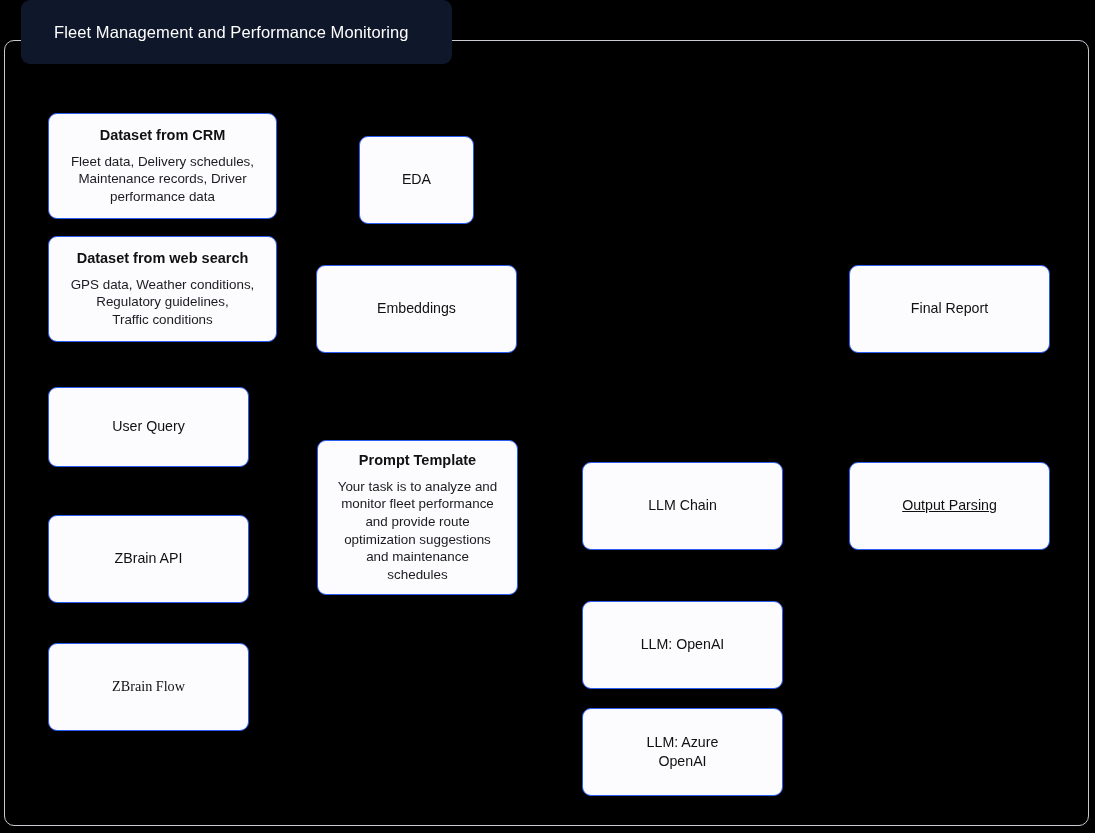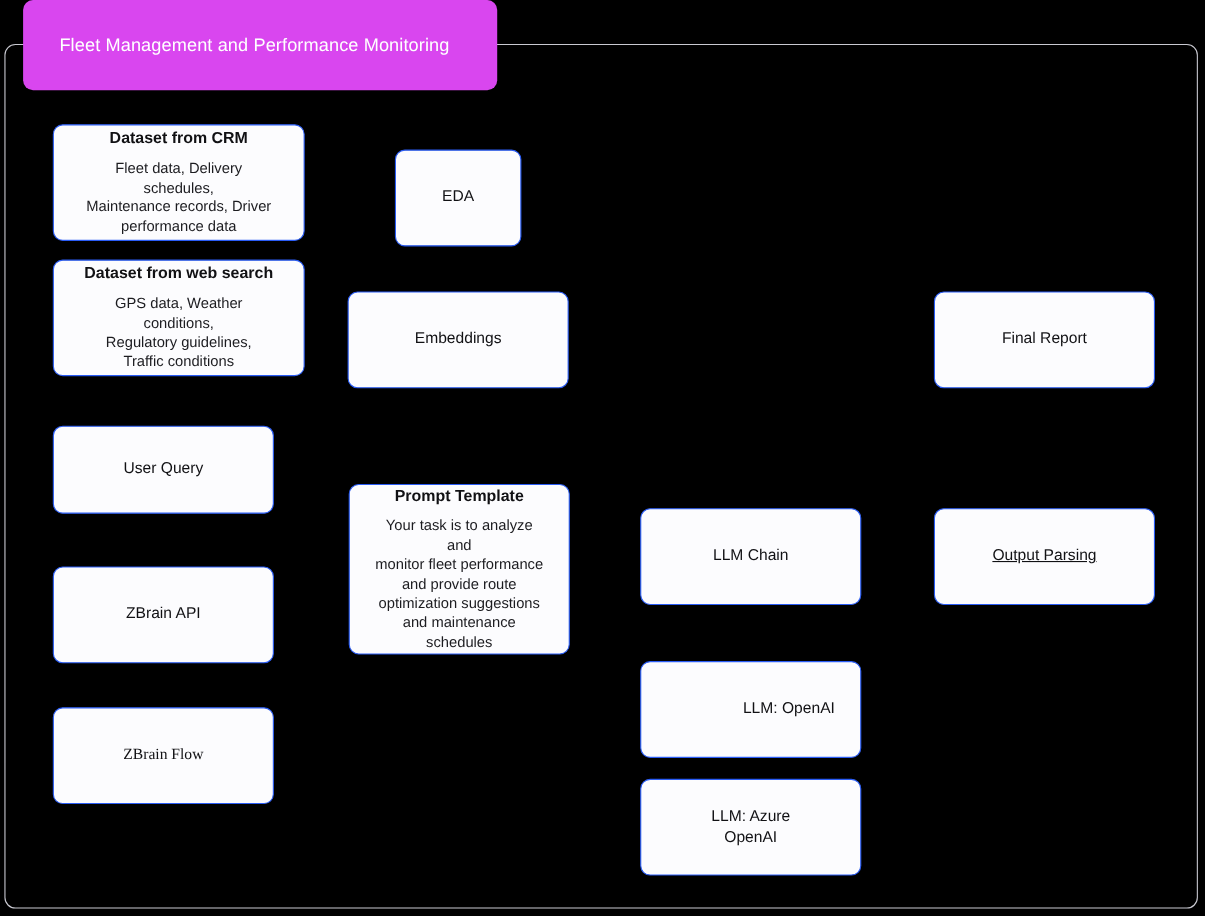--- a/index.html
+++ b/index.html
@@ -28,23 +28,23 @@
     border-radius: 10px 10px 10px 10px;
     background: transparent;
   }
 
   
   #diagram-title {
     position: absolute;
     left: 21px;
     top: 0px;
     width: 431px;
-    height: 82px;
+    height: 64px;
     box-sizing: border-box;
-    background: #d946ef;
+    background: #0f172a;
     border-radius: 9px;
     display: flex;
     align-items: center;
     justify-content: flex-start;
     padding-left: 33px;
     color: #ffffff;
     font-size: 16.5px;
     font-weight: 400;
     letter-spacing: 0.1px;
     z-index: 5;
@@ -56,21 +56,21 @@
     box-sizing: border-box;
     background: #fcfcfe;
     border: 1.6px solid #2a5cf5;
     border-radius: 9px;
     display: flex;
     flex-direction: column;
     align-items: center;
     justify-content: center;
     text-align: center;
     color: #111114;
-    padding: 4px 23px;
+    padding: 4px 3px;
     overflow: hidden;
   }
   .node .node-title {
     font-size: 14.5px;
     font-weight: 700;
     line-height: 1.35;
     color: #111114;
   }
   .node .node-body {
     font-size: 13.4px;
@@ -137,21 +137,21 @@
 and provide route
 optimization suggestions
 and maintenance
 schedules</div>
 </div>
 
 <div class="node simple" style="left:582px; top:462px; width:201px; height:88px;">
   <div class="node-title">LLM Chain</div>
 </div>
 
-<div class="node simple" style="left:582px; top:601px; width:201px; height:88px;align-items:flex-end;">
+<div class="node simple" style="left:582px; top:601px; width:201px; height:88px;">
   <div class="node-title">LLM: OpenAI</div>
 </div>
 
 <div class="node simple" style="left:582px; top:708px; width:201px; height:88px;">
   <div class="node-title">LLM: Azure
 OpenAI</div>
 </div>
 
 <div class="node simple" style="left:849px; top:265px; width:201px; height:88px;">
   <div class="node-title">Final Report</div>

